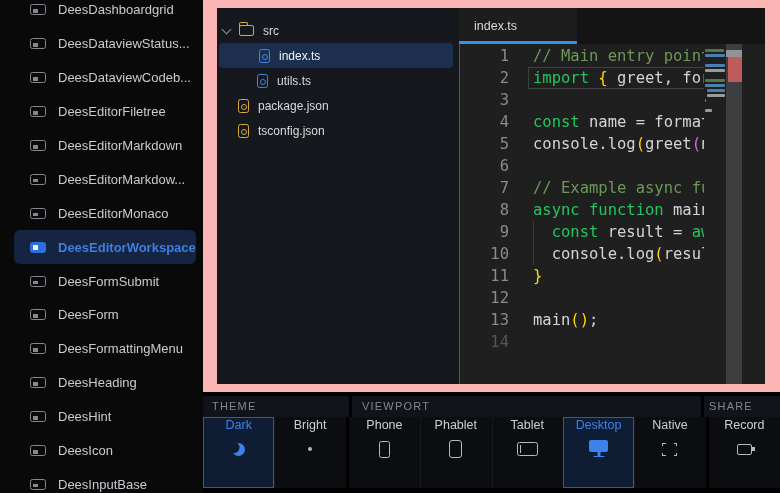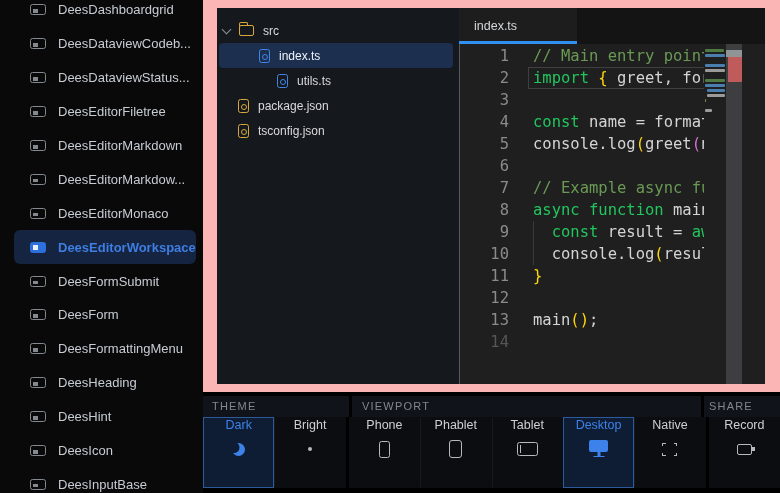--- a/index.html
+++ b/index.html
@@ -114,25 +114,25 @@
 <div id="stage">
 
   <div id="sidebar">
     <div id="sidebar-list">
         <div class="sb-item">
           <span class="s-icon"></span>
           <span class="sb-label">DeesDashboardgrid</span>
         </div>
         <div class="sb-item">
           <span class="s-icon"></span>
+          <span class="sb-label">DeesDataviewStatus...</span>
+        </div>
+        <div class="sb-item">
+          <span class="s-icon"></span>
           <span class="sb-label">DeesDataviewCodeb...</span>
-        </div>
-        <div class="sb-item">
-          <span class="s-icon"></span>
-          <span class="sb-label">DeesDataviewStatus...</span>
         </div>
         <div class="sb-item">
           <span class="s-icon"></span>
           <span class="sb-label">DeesEditorFiletree</span>
         </div>
         <div class="sb-item">
           <span class="s-icon"></span>
           <span class="sb-label">DeesEditorMarkdown</span>
         </div>
         <div class="sb-item">
@@ -185,21 +185,21 @@
           <div class="tree-row" style="padding-left: 6px;">
             <span class="chev"></span>
             <span class="gap"></span>
             <span class="folder-ic"></span>
             <span class="tree-label">src</span>
           </div>
           <div class="tree-row sel" style="padding-left: 40px;">
             <span class="file-ic"></span>
             <span class="tree-label">index.ts</span>
           </div>
-          <div class="tree-row" style="padding-left: 60px;">
+          <div class="tree-row" style="padding-left: 40px;">
             <span class="file-ic"></span>
             <span class="tree-label">utils.ts</span>
           </div>
           <div class="tree-row" style="padding-left: 21px;">
             <span class="file-ic yellow"></span>
             <span class="tree-label">package.json</span>
           </div>
           <div class="tree-row" style="padding-left: 21px;">
             <span class="file-ic yellow"></span>
             <span class="tree-label">tsconfig.json</span>

